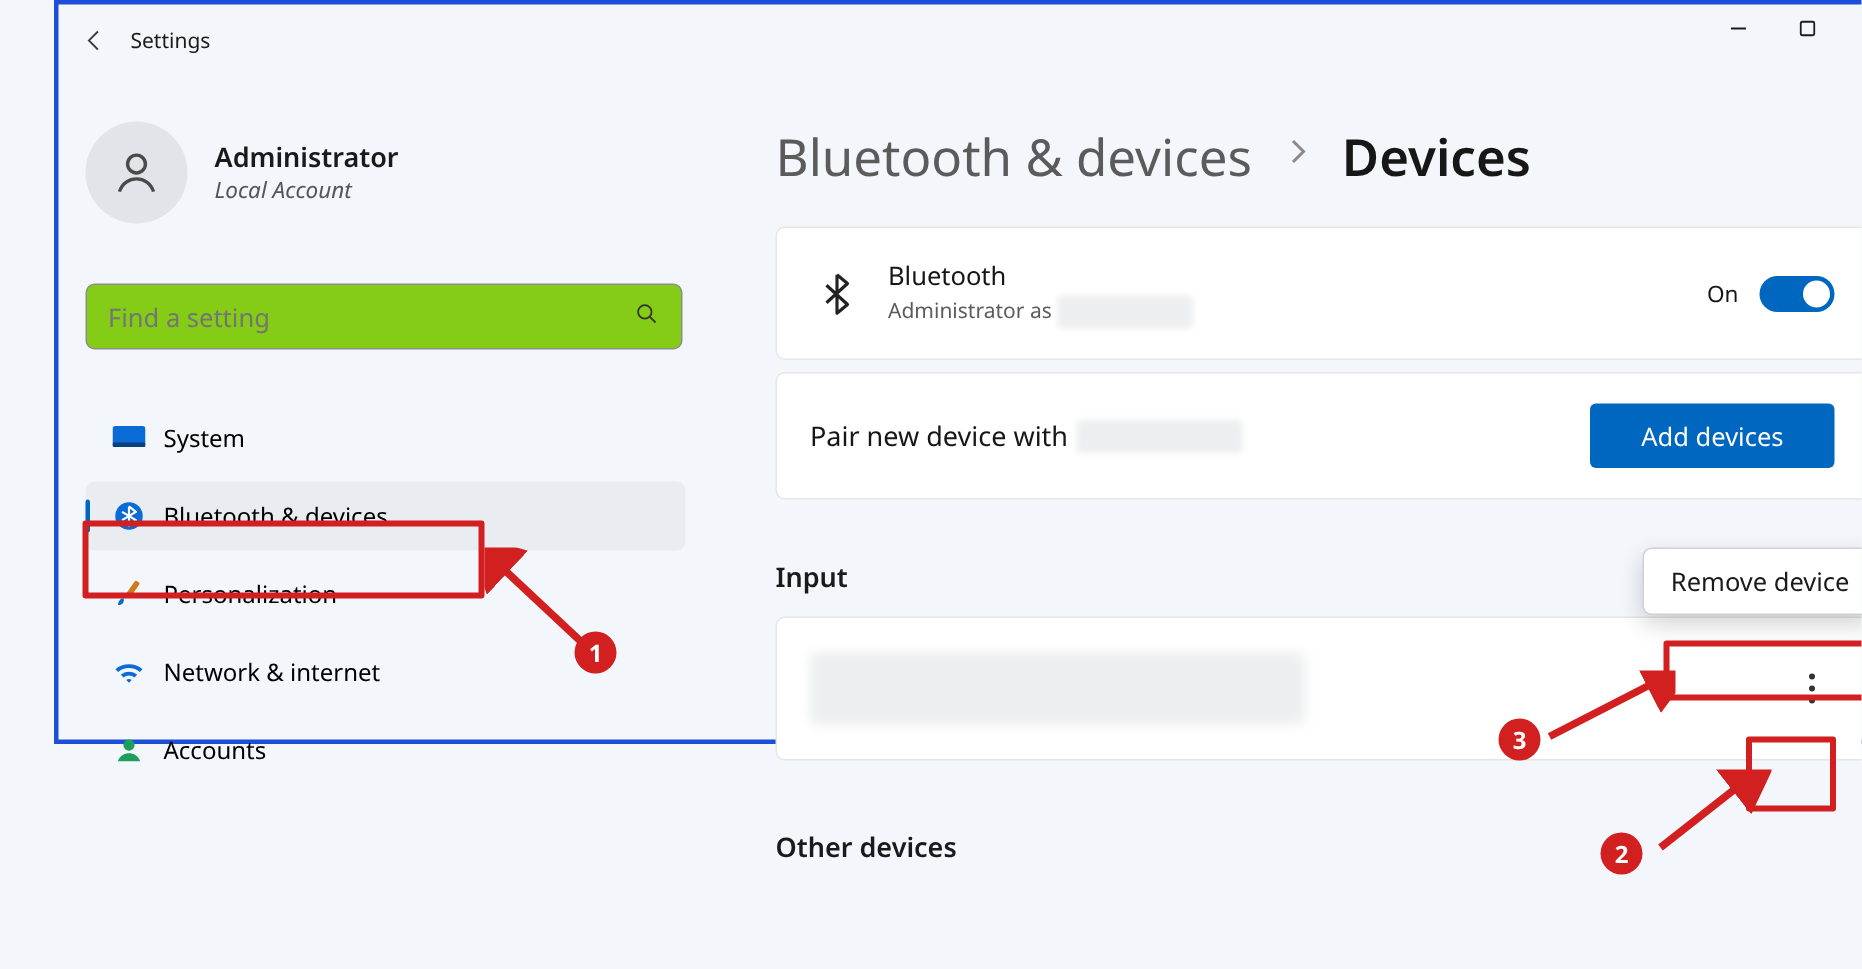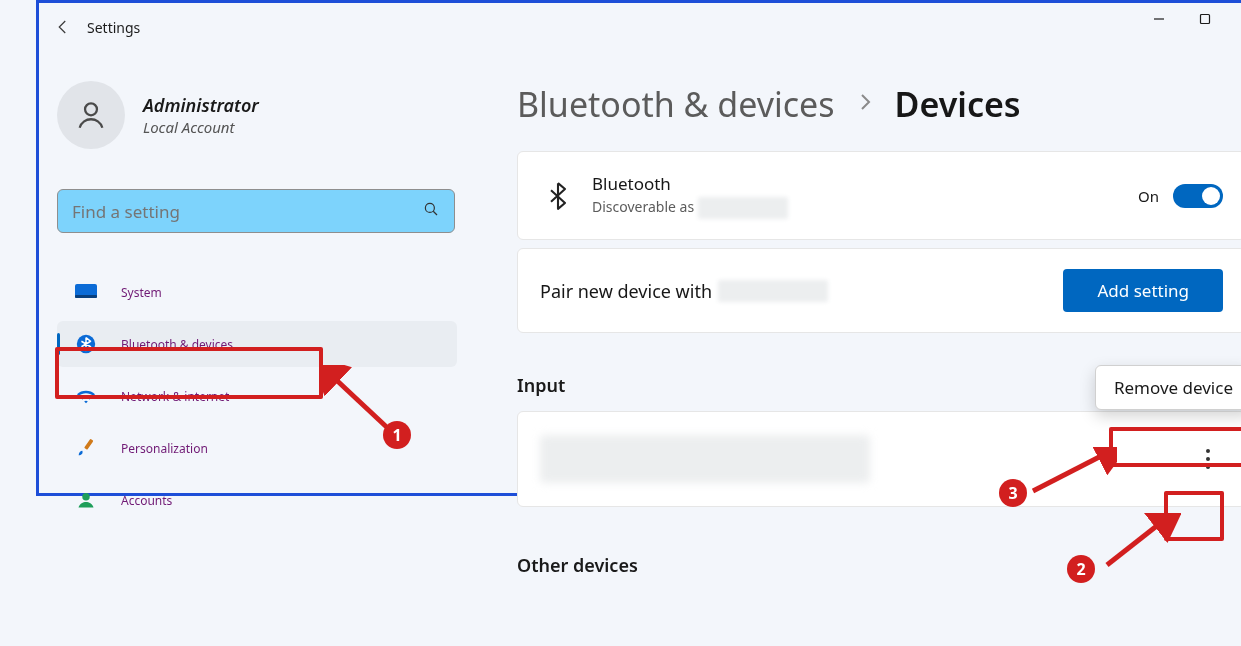--- a/index.html
+++ b/index.html
@@ -8,27 +8,27 @@
   
   .titlebar { position: absolute; top: 0; left: 0; right: 0; height: 48px; display: flex; align-items: center; }
   .back-arrow { width: 48px; height: 48px; display:flex; align-items:center; justify-content:center; color:#3a3a3a; }
   .title-text { font-size: 14px; color:#1c1c1c; }
   .win-controls { position:absolute; top:0; right:0; height:48px; display:flex; }
   .win-btn { width:46px; height:32px; display:flex; align-items:center; justify-content:center; color:#1c1c1c; }
   
   .sidebar { position:absolute; left:18px; top:78px; width:400px; }
   .account { display:flex; align-items:center; gap:18px; }
   .avatar { width:68px; height:68px; border-radius:50%; background:#e1e4e9; display:flex; align-items:center; justify-content:center; color:#4a4a4a; }
-  .account-name { font-size:18px; font-weight:600; color:#1a1a1a;font-style:italic; }
+  .account-name { font-size:18px; font-weight:600; color:#1a1a1a; }
   .account-sub { font-size:15px; color:#555;font-style:italic; }
-  .search-wrap { margin-top:40px; width:398px; height:44px; border:1px solid #8e8e8e; border-radius:6px; background:#7dd3fc; display:flex; align-items:center; padding:0 14px; }
+  .search-wrap { margin-top:40px; width:398px; height:44px; border:1px solid #8e8e8e; border-radius:6px; background:#84cc16; display:flex; align-items:center; padding:0 14px; }
   .search-input { flex:1; border:none; outline:none; background:transparent; font-size:17px; color:#555; }
   .search-icon { color:#333; }
   .nav { margin-top:36px; display:flex; flex-direction:column; gap:6px; }
-  .nav-item { height:46px; display:flex; align-items:center; gap:24px; padding-left:18px; border-radius:6px; font-size:12px; color:#701a75; position:relative; }
+  .nav-item { height:46px; display:flex; align-items:center; gap:12px; padding-left:18px; border-radius:6px; font-size:16px; color:#000000; position:relative; }
   .nav-item.active { background:#e9edf2; }
   .nav-item.active::before { content:""; position:absolute; left:0; top:12px; bottom:12px; width:3px; background:#0067c0; border-radius:2px; }
   .nav-icon { width:22px; height:22px; display:flex; align-items:center; justify-content:center; }
   
   .content { position:absolute; left:478px; top:78px; right:28px; }
   .breadcrumb { display:flex; align-items:center; gap:24px; font-size:34px; color:#5b5b5b; margin-bottom:24px; }
   .breadcrumb .chev { color:#9a9a9a; font-size:18px; }
   .breadcrumb .current { color:#171717; font-weight:600; }
   .card { background:#fff; border:1px solid #e6e6e6; border-radius:6px; padding:20px 22px; display:flex; align-items:center; }
   .card+.card { margin-top:8px; }
@@ -131,35 +131,35 @@
           <svg width="22" height="22" viewBox="0 0 24 24">
               <circle cx="12" cy="12" r="10" fill="#0b6bd6"></circle>
               <path d="M12 5v14l5-4-10-6m0 6l10-6-5-4" fill="none" stroke="#fff" stroke-width="1.6" stroke-linejoin="round"></path>
             </svg>
         </span>
         <span>Bluetooth &amp; devices</span>
       </div>
 
       <div class="nav-item">
         <span class="nav-icon">
-          <svg width="22" height="18" viewBox="0 0 24 20" fill="#0b6bd6">
-              <path d="M12 18l-2-2c1-1 3-1 4 0zM6 12c3-3 9-3 12 0l-2 2c-2-2-6-2-8 0zM2 8c5-5 15-5 20 0l-2 2c-4-4-12-4-16 0z"></path>
-            </svg>
-        </span>
-        <span>Network &amp; internet</span>
-      </div>
-
-      <div class="nav-item">
-        <span class="nav-icon">
           <svg width="22" height="22" viewBox="0 0 24 24">
               <rect x="13" y="2" width="4" height="12" rx="1" fill="#d07a1a" transform="rotate(35 15 8)"></rect>
               <path d="M4 20c0-3 2-5 4-5 1 3-1 5-4 5z" fill="#0b6bd6"></path>
             </svg>
         </span>
         <span>Personalization</span>
+      </div>
+
+      <div class="nav-item">
+        <span class="nav-icon">
+          <svg width="22" height="18" viewBox="0 0 24 20" fill="#0b6bd6">
+              <path d="M12 18l-2-2c1-1 3-1 4 0zM6 12c3-3 9-3 12 0l-2 2c-2-2-6-2-8 0zM2 8c5-5 15-5 20 0l-2 2c-4-4-12-4-16 0z"></path>
+            </svg>
+        </span>
+        <span>Network &amp; internet</span>
       </div>
 
 
       <div class="nav-item">
         <span class="nav-icon">
           <svg width="20" height="20" viewBox="0 0 24 24">
               <circle cx="12" cy="8" r="4.5" fill="#1e9e5a"></circle>
               <path d="M3 21c1.5-4.5 5.5-6.5 9-6.5s7.5 2 9 6.5z" fill="#1e9e5a"></path>
             </svg>
         </span>
@@ -181,32 +181,32 @@
 
     <div class="card bt-row">
       <div class="bt-icon">
         <svg width="18" height="28" viewBox="0 0 14 24" fill="none" stroke="#222" stroke-width="1.8" stroke-linejoin="round">
             <path d="M7 1v22l6-5L1 7m0 10l12-11-6-5"></path>
           </svg>
       </div>
       <div class="bt-text">
         <div class="bt-title">Bluetooth</div>
         <div class="bt-sub">
-          <span>Discoverable as </span><span class="redact" style="width:90px;"></span>
+          <span>Administrator as </span><span class="redact" style="width:90px;"></span>
         </div>
       </div>
       <div class="spacer"></div>
       <span class="toggle-label">On</span>
       <div class="toggle"></div>
     </div>
 
     <div class="card pair-row">
       <span><span>Pair new device with </span></span>
       <span class="redact" style="width:110px; margin-left:6px;"></span>
-      <button class="add-btn">Add setting</button>
+      <button class="add-btn">Add devices</button>
     </div>
 
     <div class="section-heading">Input</div>
 
     <div style="position:relative;border-radius:26px;">
       <div class="device-card">
         <div class="device-name-blur"></div>
         <div class="device-more">
           <div class="dots">
               <span></span>

